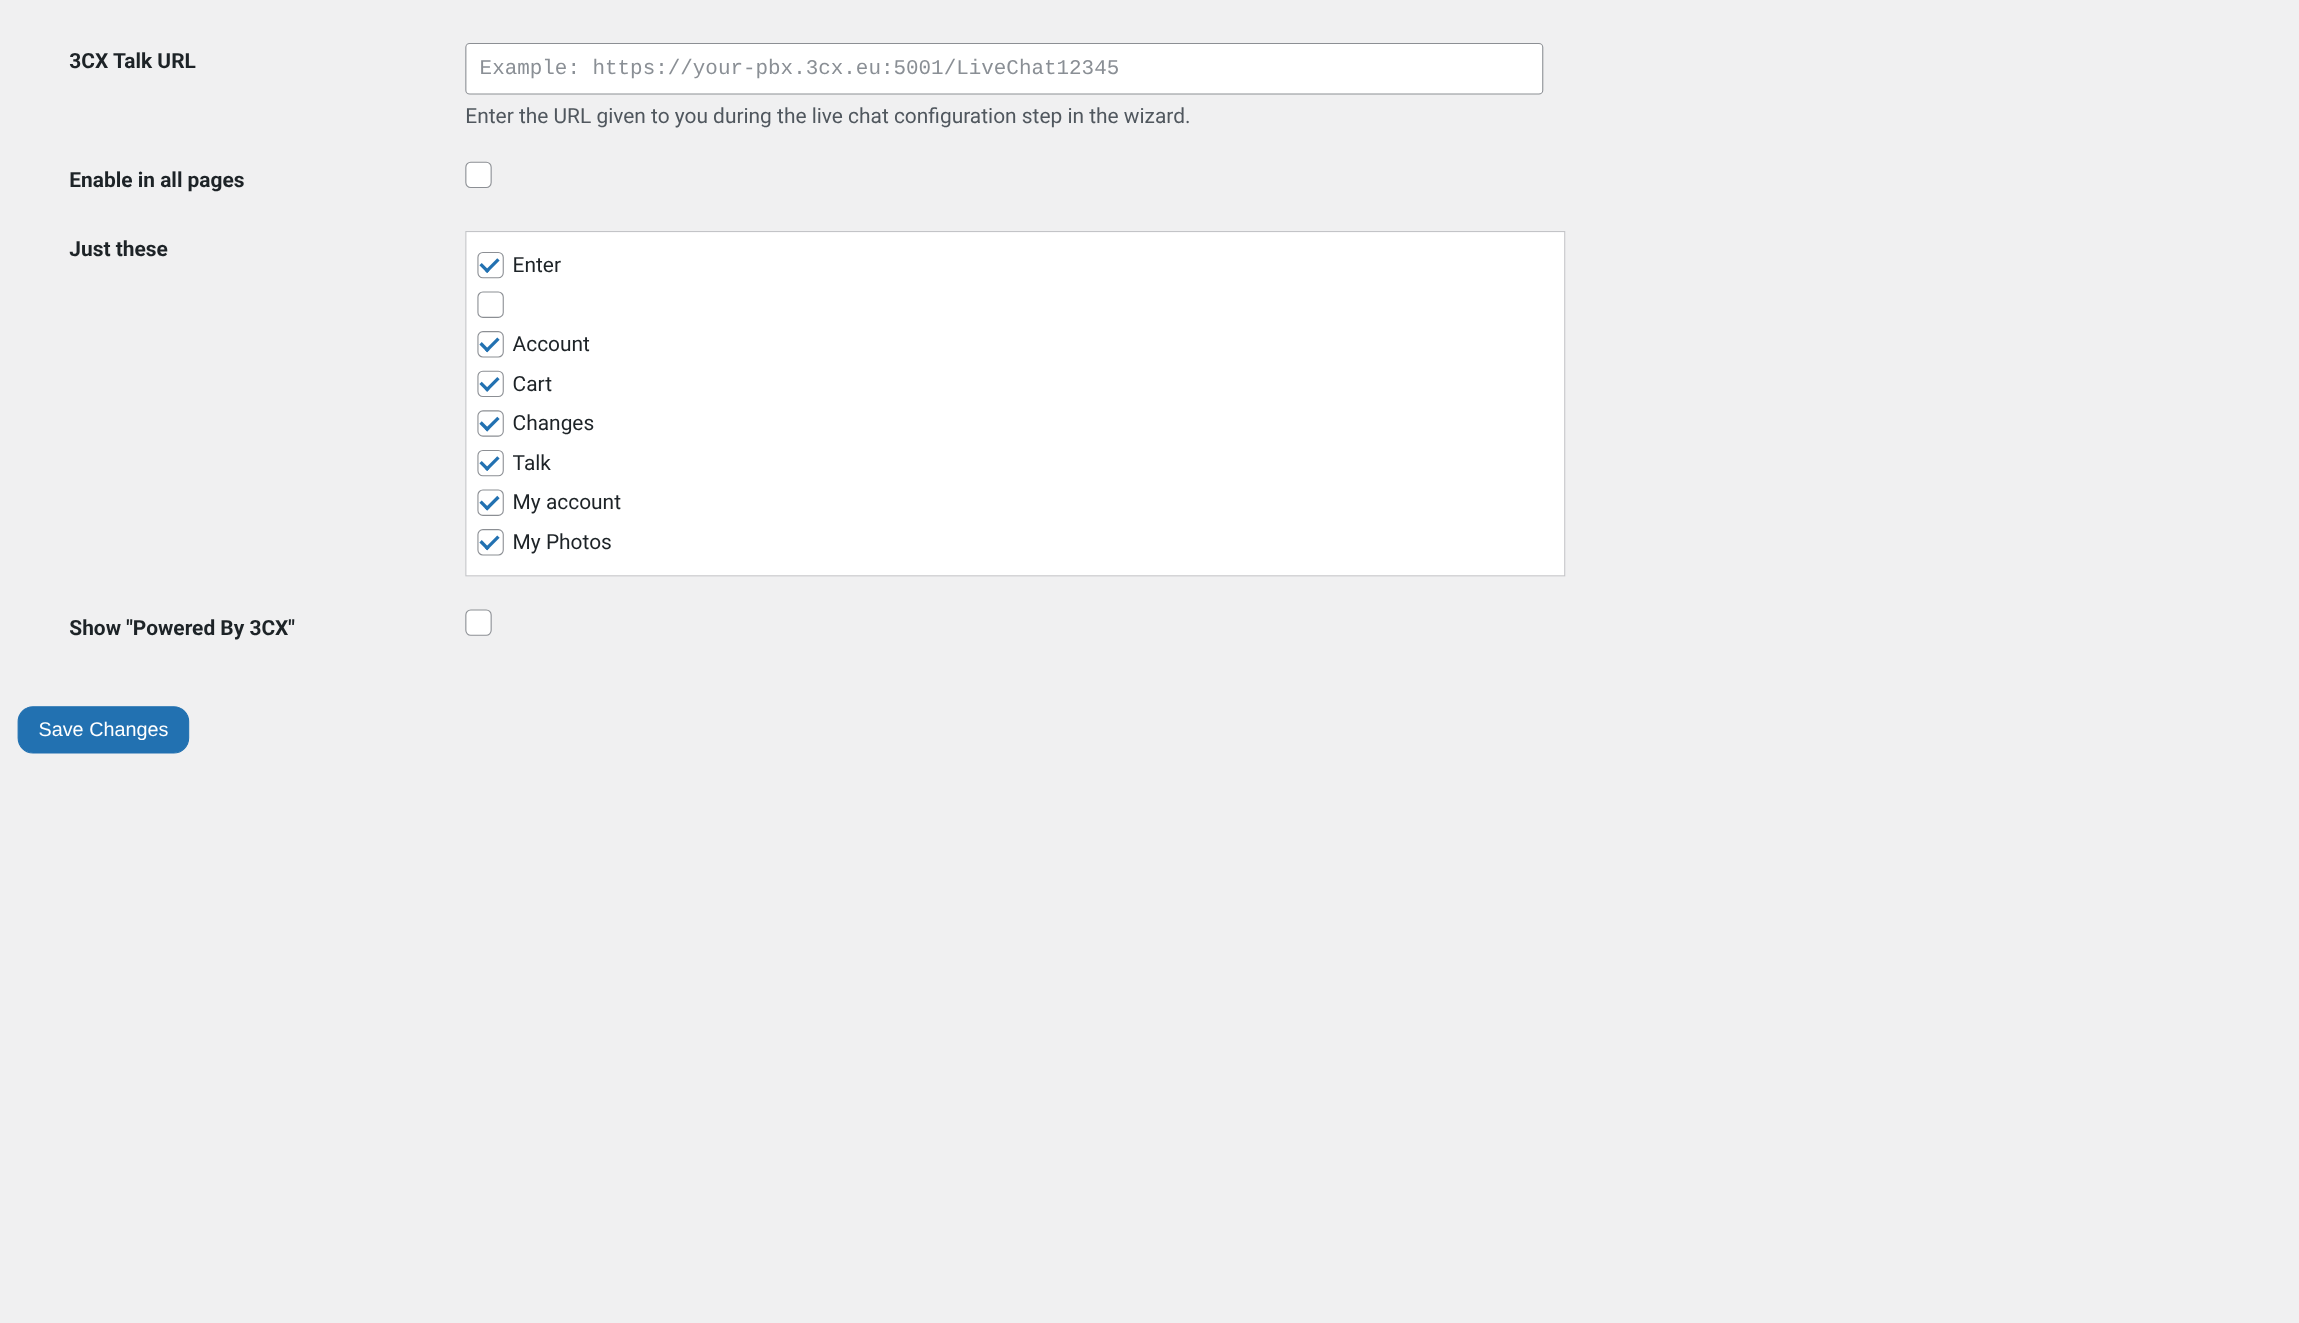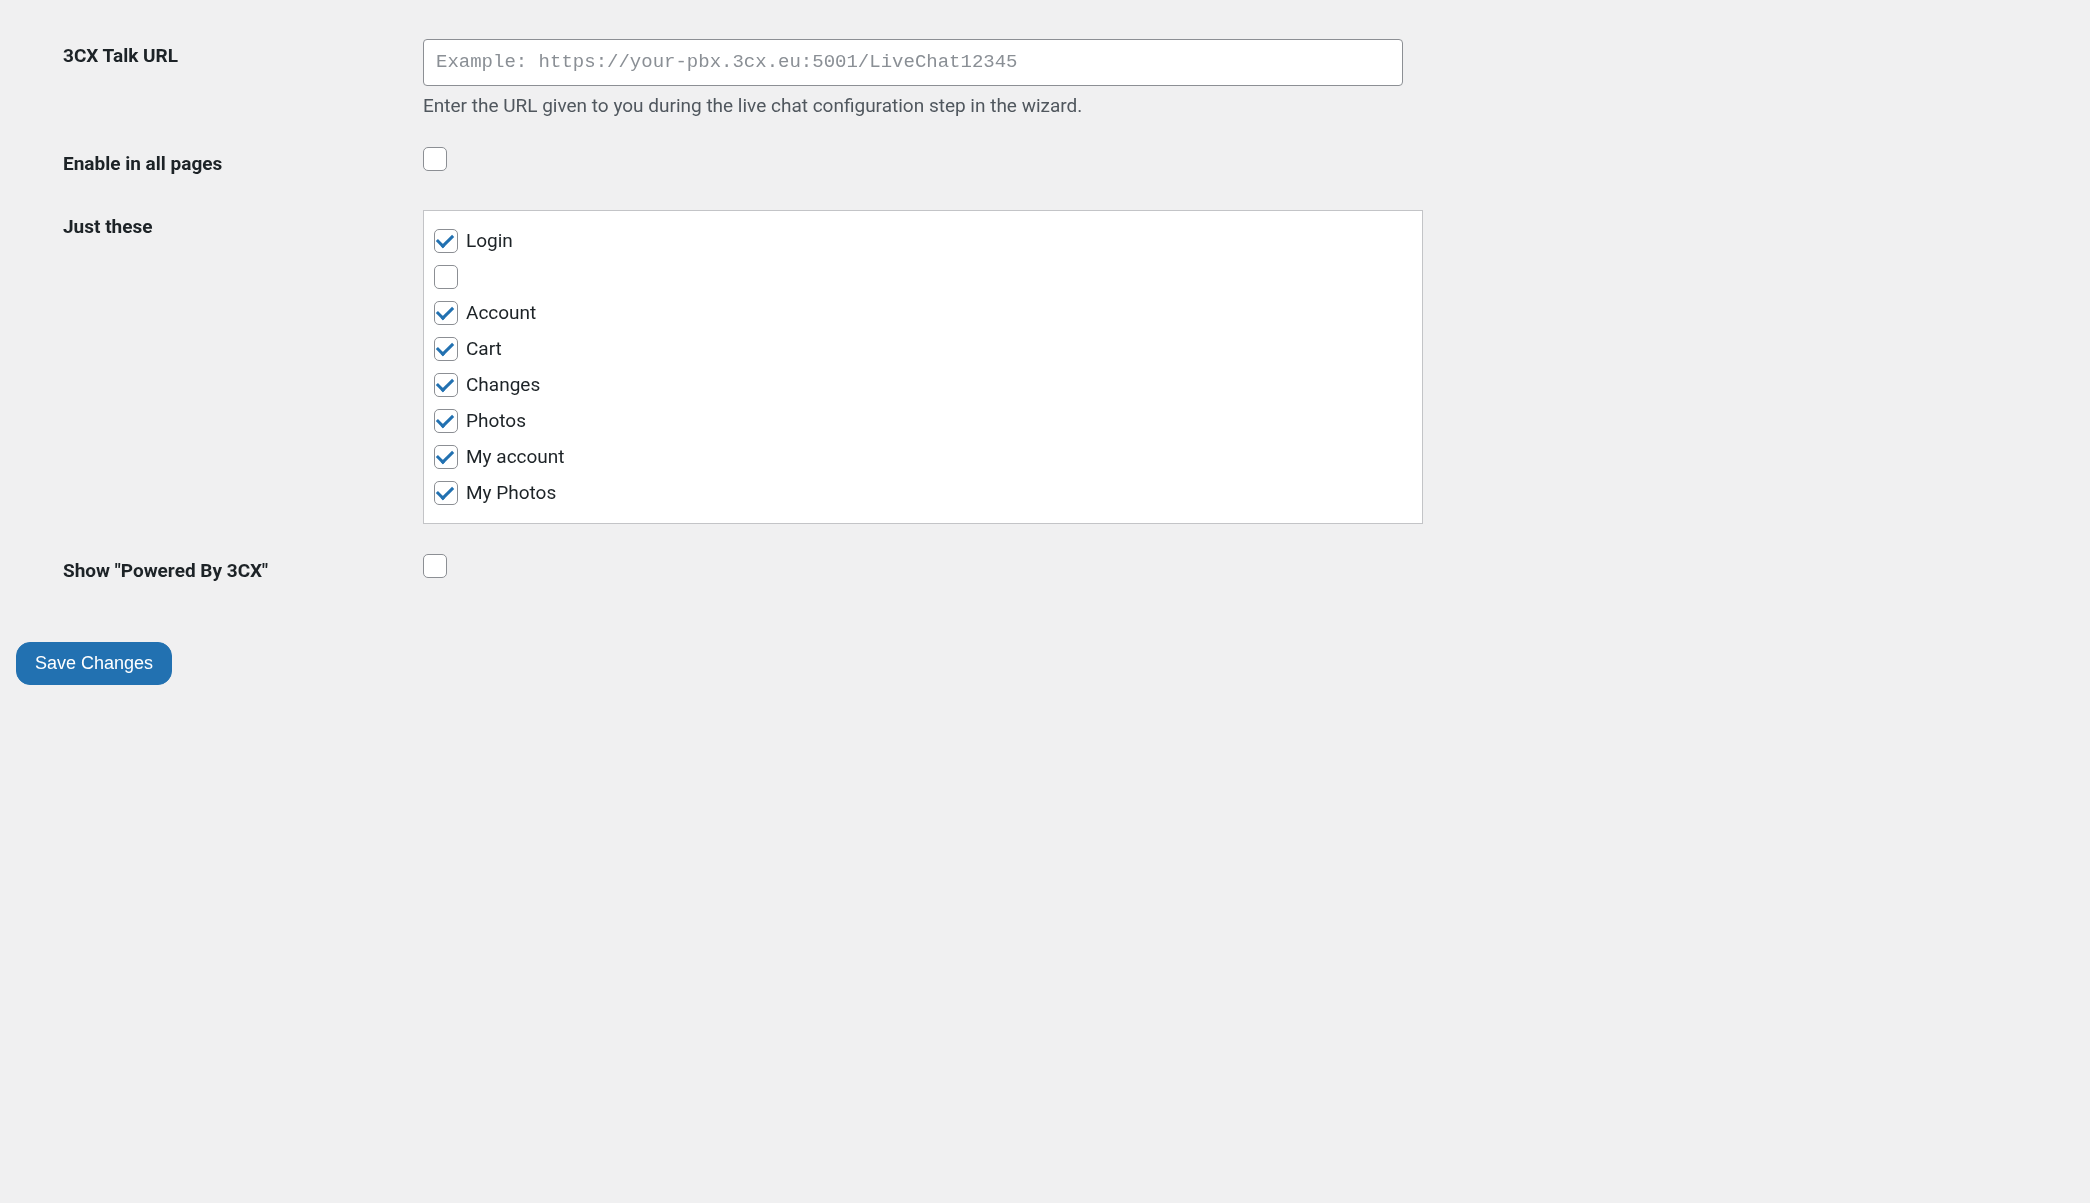--- a/index.html
+++ b/index.html
@@ -138,41 +138,41 @@
         </span>
       </td>
     </tr>
 
     <tr>
       <th>Just these</th>
       <td>
         <div class="pages-box" id="pages-box">
             <div class="page-item">
               <input type="checkbox" class="wp-checkbox" checked="" style="">
-              <span class="page-item-label">Login</span>
+              <span class="page-item-label">Enter</span>
             </div>
             <div class="page-item">
               <input type="checkbox" class="wp-checkbox" style="">
               <span class="page-item-label empty-label"></span>
             </div>
             <div class="page-item">
               <input type="checkbox" class="wp-checkbox" checked="" style="">
               <span class="page-item-label">Account</span>
             </div>
             <div class="page-item">
               <input type="checkbox" class="wp-checkbox" checked="" style="">
               <span class="page-item-label">Cart</span>
             </div>
             <div class="page-item">
               <input type="checkbox" class="wp-checkbox" checked="" style="">
               <span class="page-item-label">Changes</span>
             </div>
             <div class="page-item">
               <input type="checkbox" class="wp-checkbox" checked="" style="">
-              <span class="page-item-label">Photos</span>
+              <span class="page-item-label">Talk</span>
             </div>
             <div class="page-item">
               <input type="checkbox" class="wp-checkbox" checked="" style="">
               <span class="page-item-label">My account</span>
             </div>
             <div class="page-item">
               <input type="checkbox" class="wp-checkbox" checked="" style="">
               <span class="page-item-label">My Photos</span>
             </div>
           </div>

